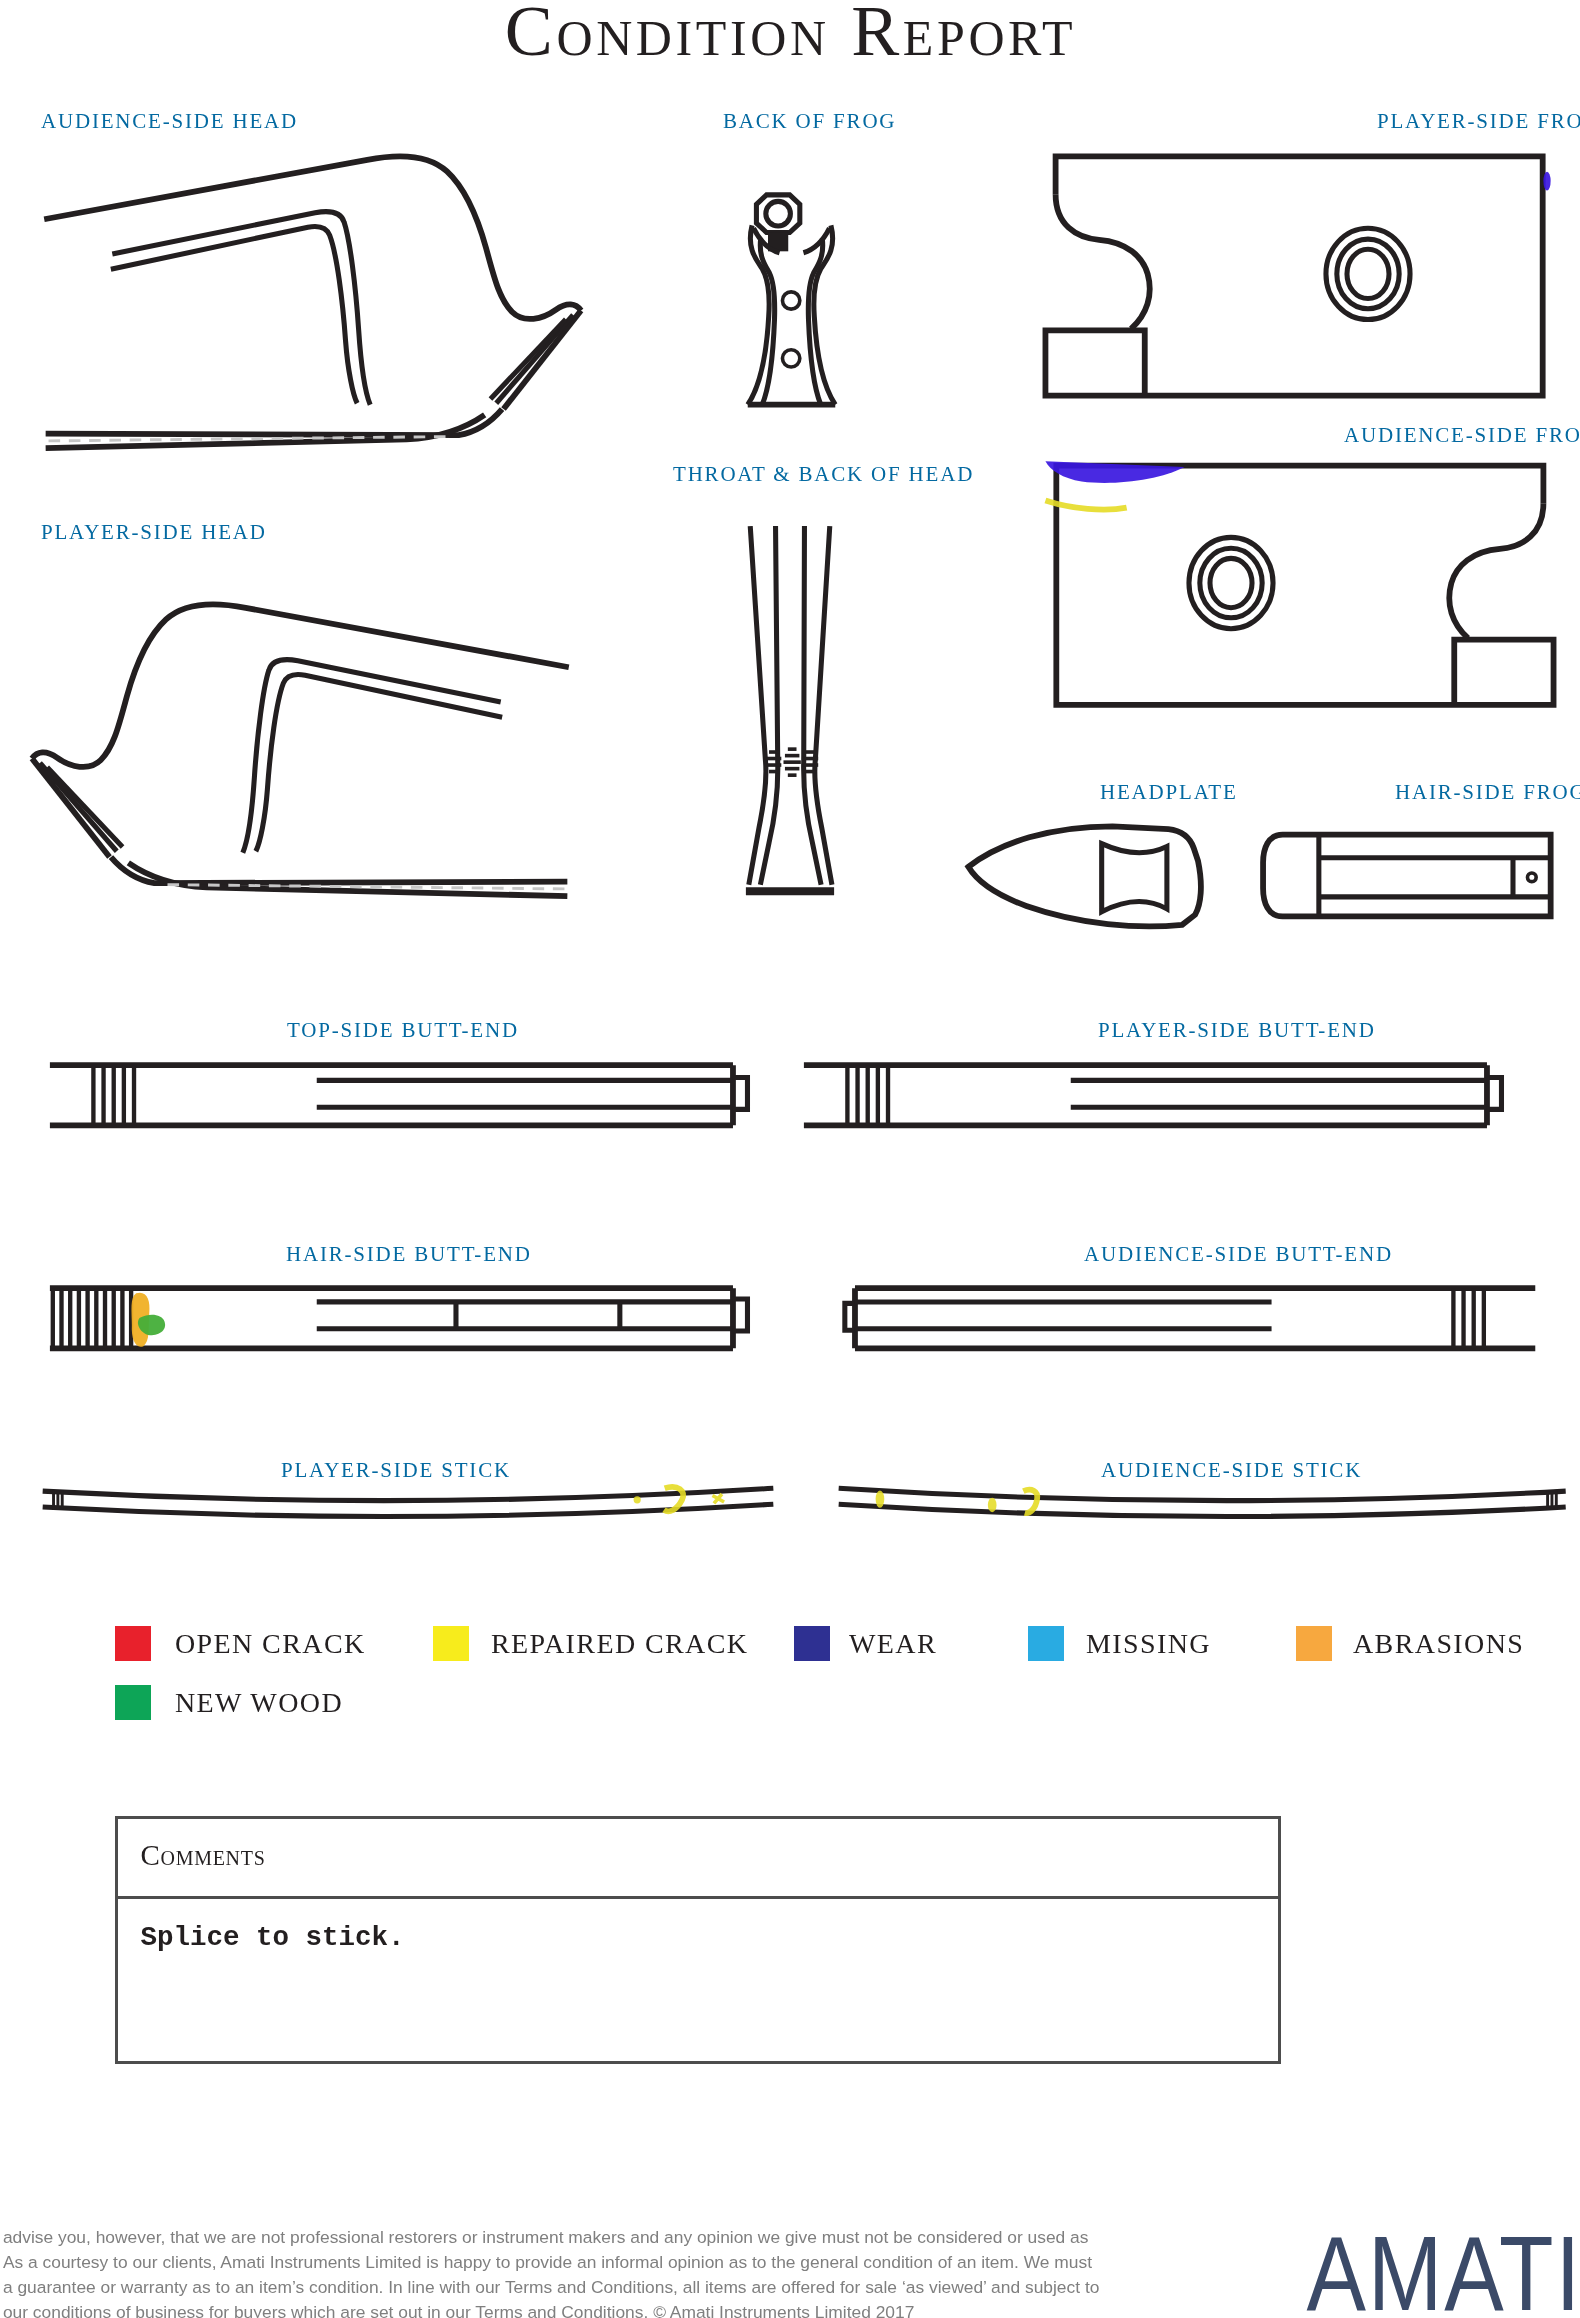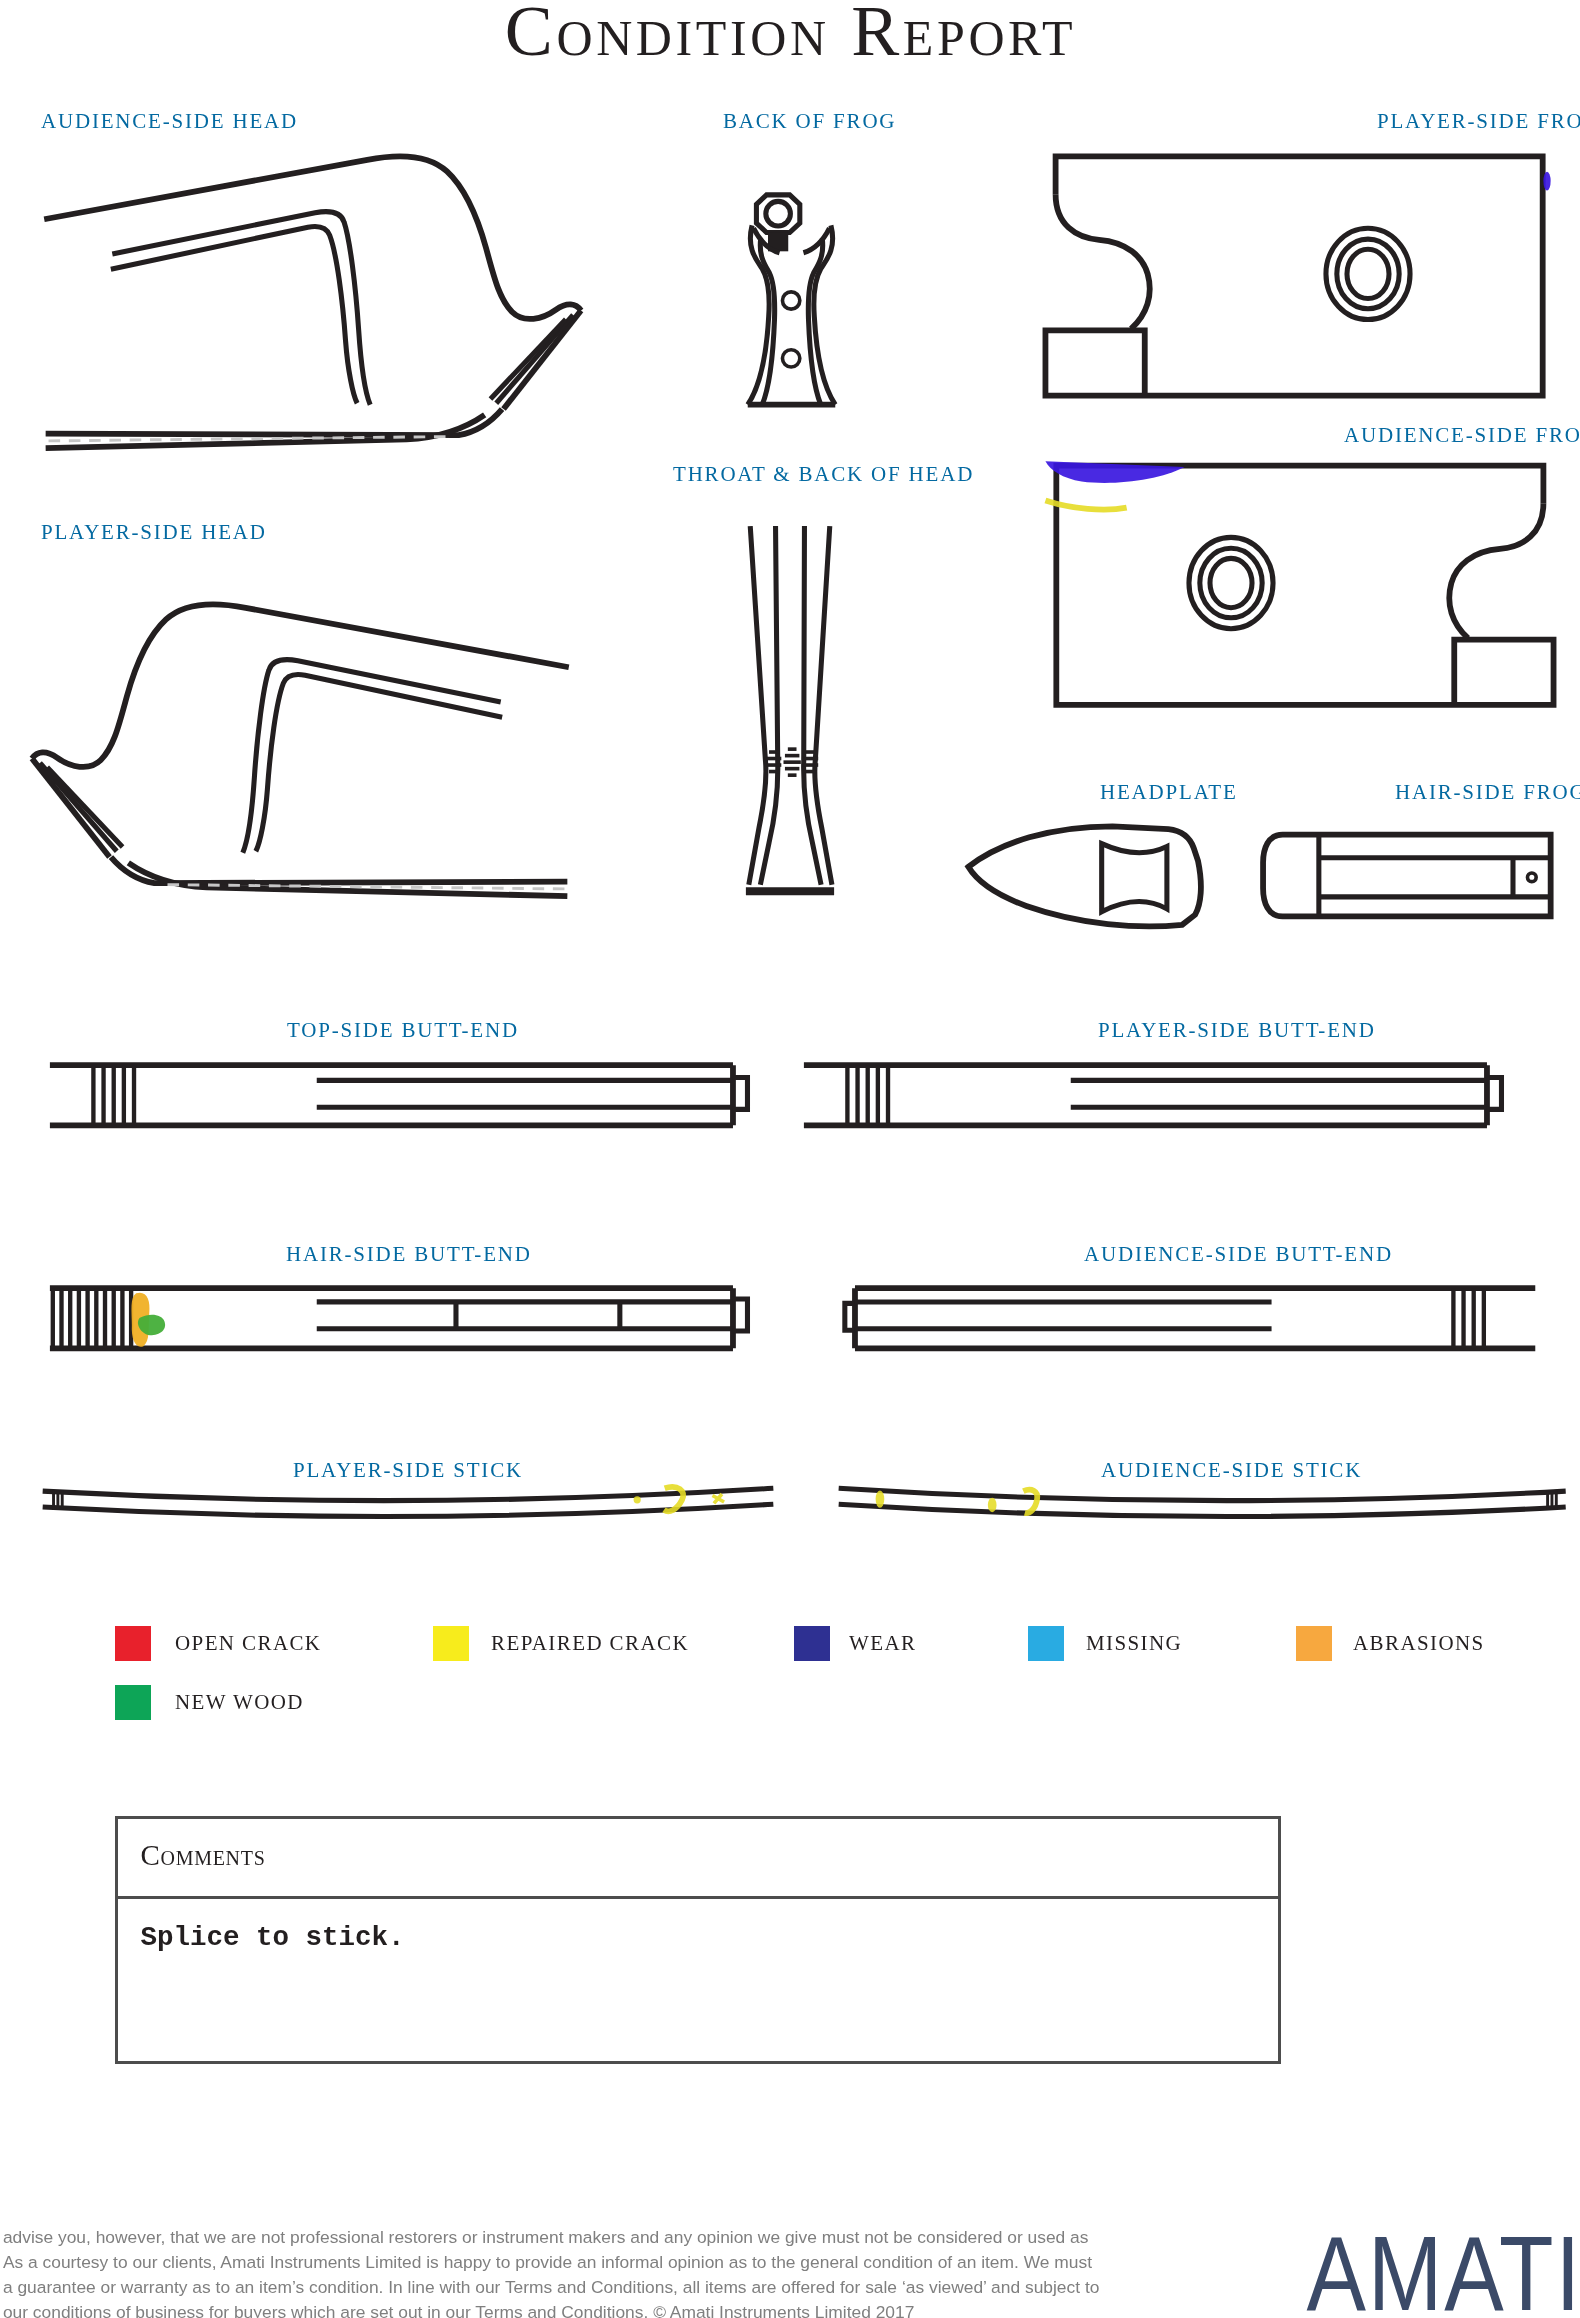--- a/index.html
+++ b/index.html
@@ -12,21 +12,21 @@
   .ln{stroke:var(--ink);fill:none;stroke-width:7;stroke-linecap:butt;stroke-linejoin:miter;}
   .w4{stroke-width:4}.w5{stroke-width:5}.w6{stroke-width:6}.w8{stroke-width:8}.w11{stroke-width:11}
   .fill-ink{fill:var(--ink);stroke:none;}
   .dash{stroke:#c6c6c6;stroke-width:4;stroke-dasharray:16 12;fill:none;}
   .mk-blue{fill:var(--mark-blue);stroke:none;opacity:.92;}
   .mk-yellow-s{stroke:var(--mark-yellow);fill:none;opacity:.9;}
   .mk-yellow-f{fill:var(--mark-yellow);stroke:none;opacity:.88;}
   .mk-orange{fill:var(--mark-orange);stroke:none;opacity:.95;}
   .mk-green{fill:var(--mark-green);stroke:none;opacity:.95;}
   .swatch{position:absolute;width:36px;height:35px;}
-  .leg-lbl{position:absolute;font-size:21px;letter-spacing:1.4px;line-height:35px;white-space:nowrap;text-align:right;}
+  .leg-lbl{position:absolute;font-size:28px;letter-spacing:1.4px;line-height:35px;white-space:nowrap;text-align:right;}
   .comments-box{position:absolute;left:115px;top:1816px;width:1166px;height:248px;
                 border:3.6px solid var(--border-gray);box-sizing:border-box;}
   .comments-head{height:80px;border-bottom:3.6px solid var(--border-gray);box-sizing:border-box;}
   .comments-head span{display:inline-block;margin:20px 0 0 22.5px;font-size:29px;
                       font-variant:small-caps;letter-spacing:0.7px;}
   .comments-body{margin:23px 0 0 22.5px;font-family:Liberation Mono, monospace;
                  font-weight:bold;font-size:27.5px;}
   .footer{position:absolute;left:2.9px;top:2225px;font-family:"Liberation Sans","DejaVu Sans",sans-serif;
           font-size:17.4px;line-height:25px;color:var(--footer-text);white-space:nowrap;}
   .logo{position:absolute;right:-1.4px;top:2221px;font-family:"Liberation Sans","DejaVu Sans",sans-serif;
@@ -45,21 +45,21 @@
   <div class="lbl" style="left:1377px;top:109px">PLAYER-SIDE FROG</div>
   <div class="lbl" style="left:1344px;top:423px">AUDIENCE-SIDE FROG</div>
   <div class="lbl" style="left:41px;top:520px">PLAYER-SIDE HEAD</div>
   <div class="lbl" style="left:673px;top:462px">THROAT &amp; BACK OF HEAD</div>
   <div class="lbl" style="left:1100px;top:780px">HEADPLATE</div>
   <div class="lbl" style="left:1395px;top:780px">HAIR-SIDE FROG</div>
   <div class="lbl" style="left:287px;top:1018px">TOP-SIDE BUTT-END</div>
   <div class="lbl" style="left:1098px;top:1018px">PLAYER-SIDE BUTT-END</div>
   <div class="lbl" style="left:286px;top:1242px">HAIR-SIDE BUTT-END</div>
   <div class="lbl" style="left:1084px;top:1242px">AUDIENCE-SIDE BUTT-END</div>
-  <div class="lbl" style="left:293px;top:1458px">PLAYER-SIDE STICK</div>
+  <div class="lbl" style="left:281px;top:1458px">PLAYER-SIDE STICK</div>
   <div class="lbl" style="left:1101px;top:1458px">AUDIENCE-SIDE STICK</div>
 
   <svg class="dsvg" style="left:14.5px;top:141px" width="580" height="326" viewBox="0 0 800 450">
     <g id="head-shape">
       <path class="ln w8" d="M40 108 L486 26 C532 17 572 20 596 42 C622 66 638 105 650 148 C661 188 668 218 686 236 C702 252 728 246 746 233 C762 222 774 224 781 234"></path>
       <path class="ln w8" d="M781 234 L674 370"></path>
       <path class="ln" d="M770 240 L664 362"></path>
       <path class="ln" d="M760 246 L656 356"></path>
       <path class="ln w8" d="M672 370 C655 390 635 402 612 406 L42 404"></path>
       <path class="ln w8" d="M42 424 L540 412 C580 410 616 400 648 378"></path>

